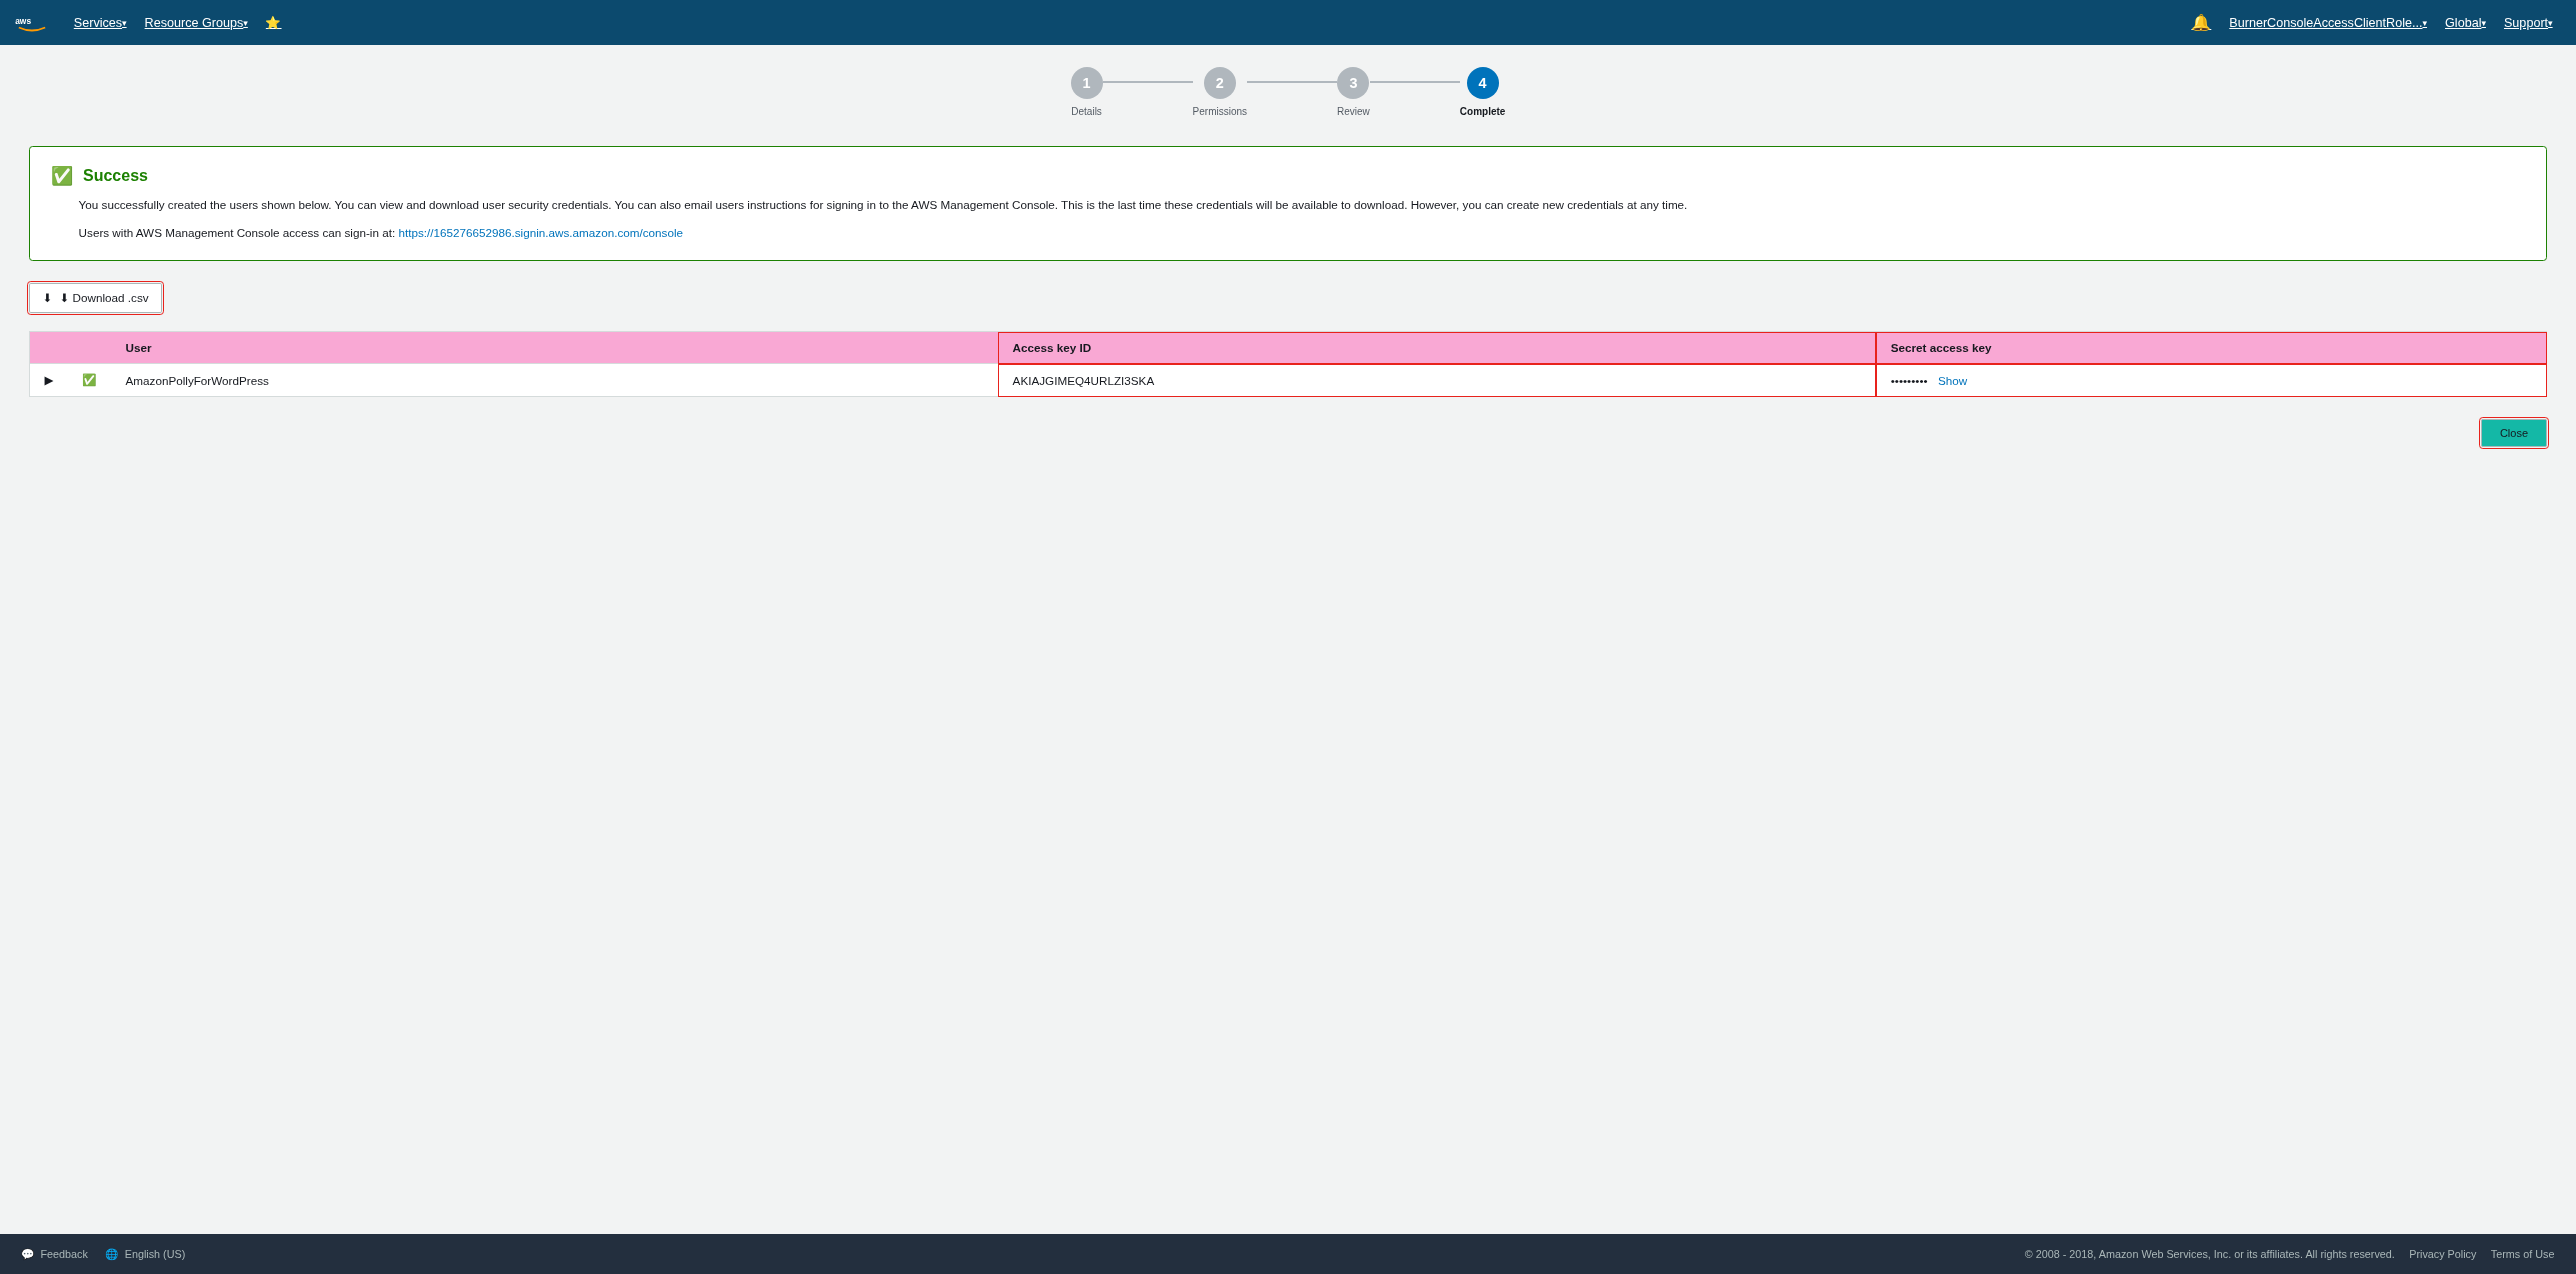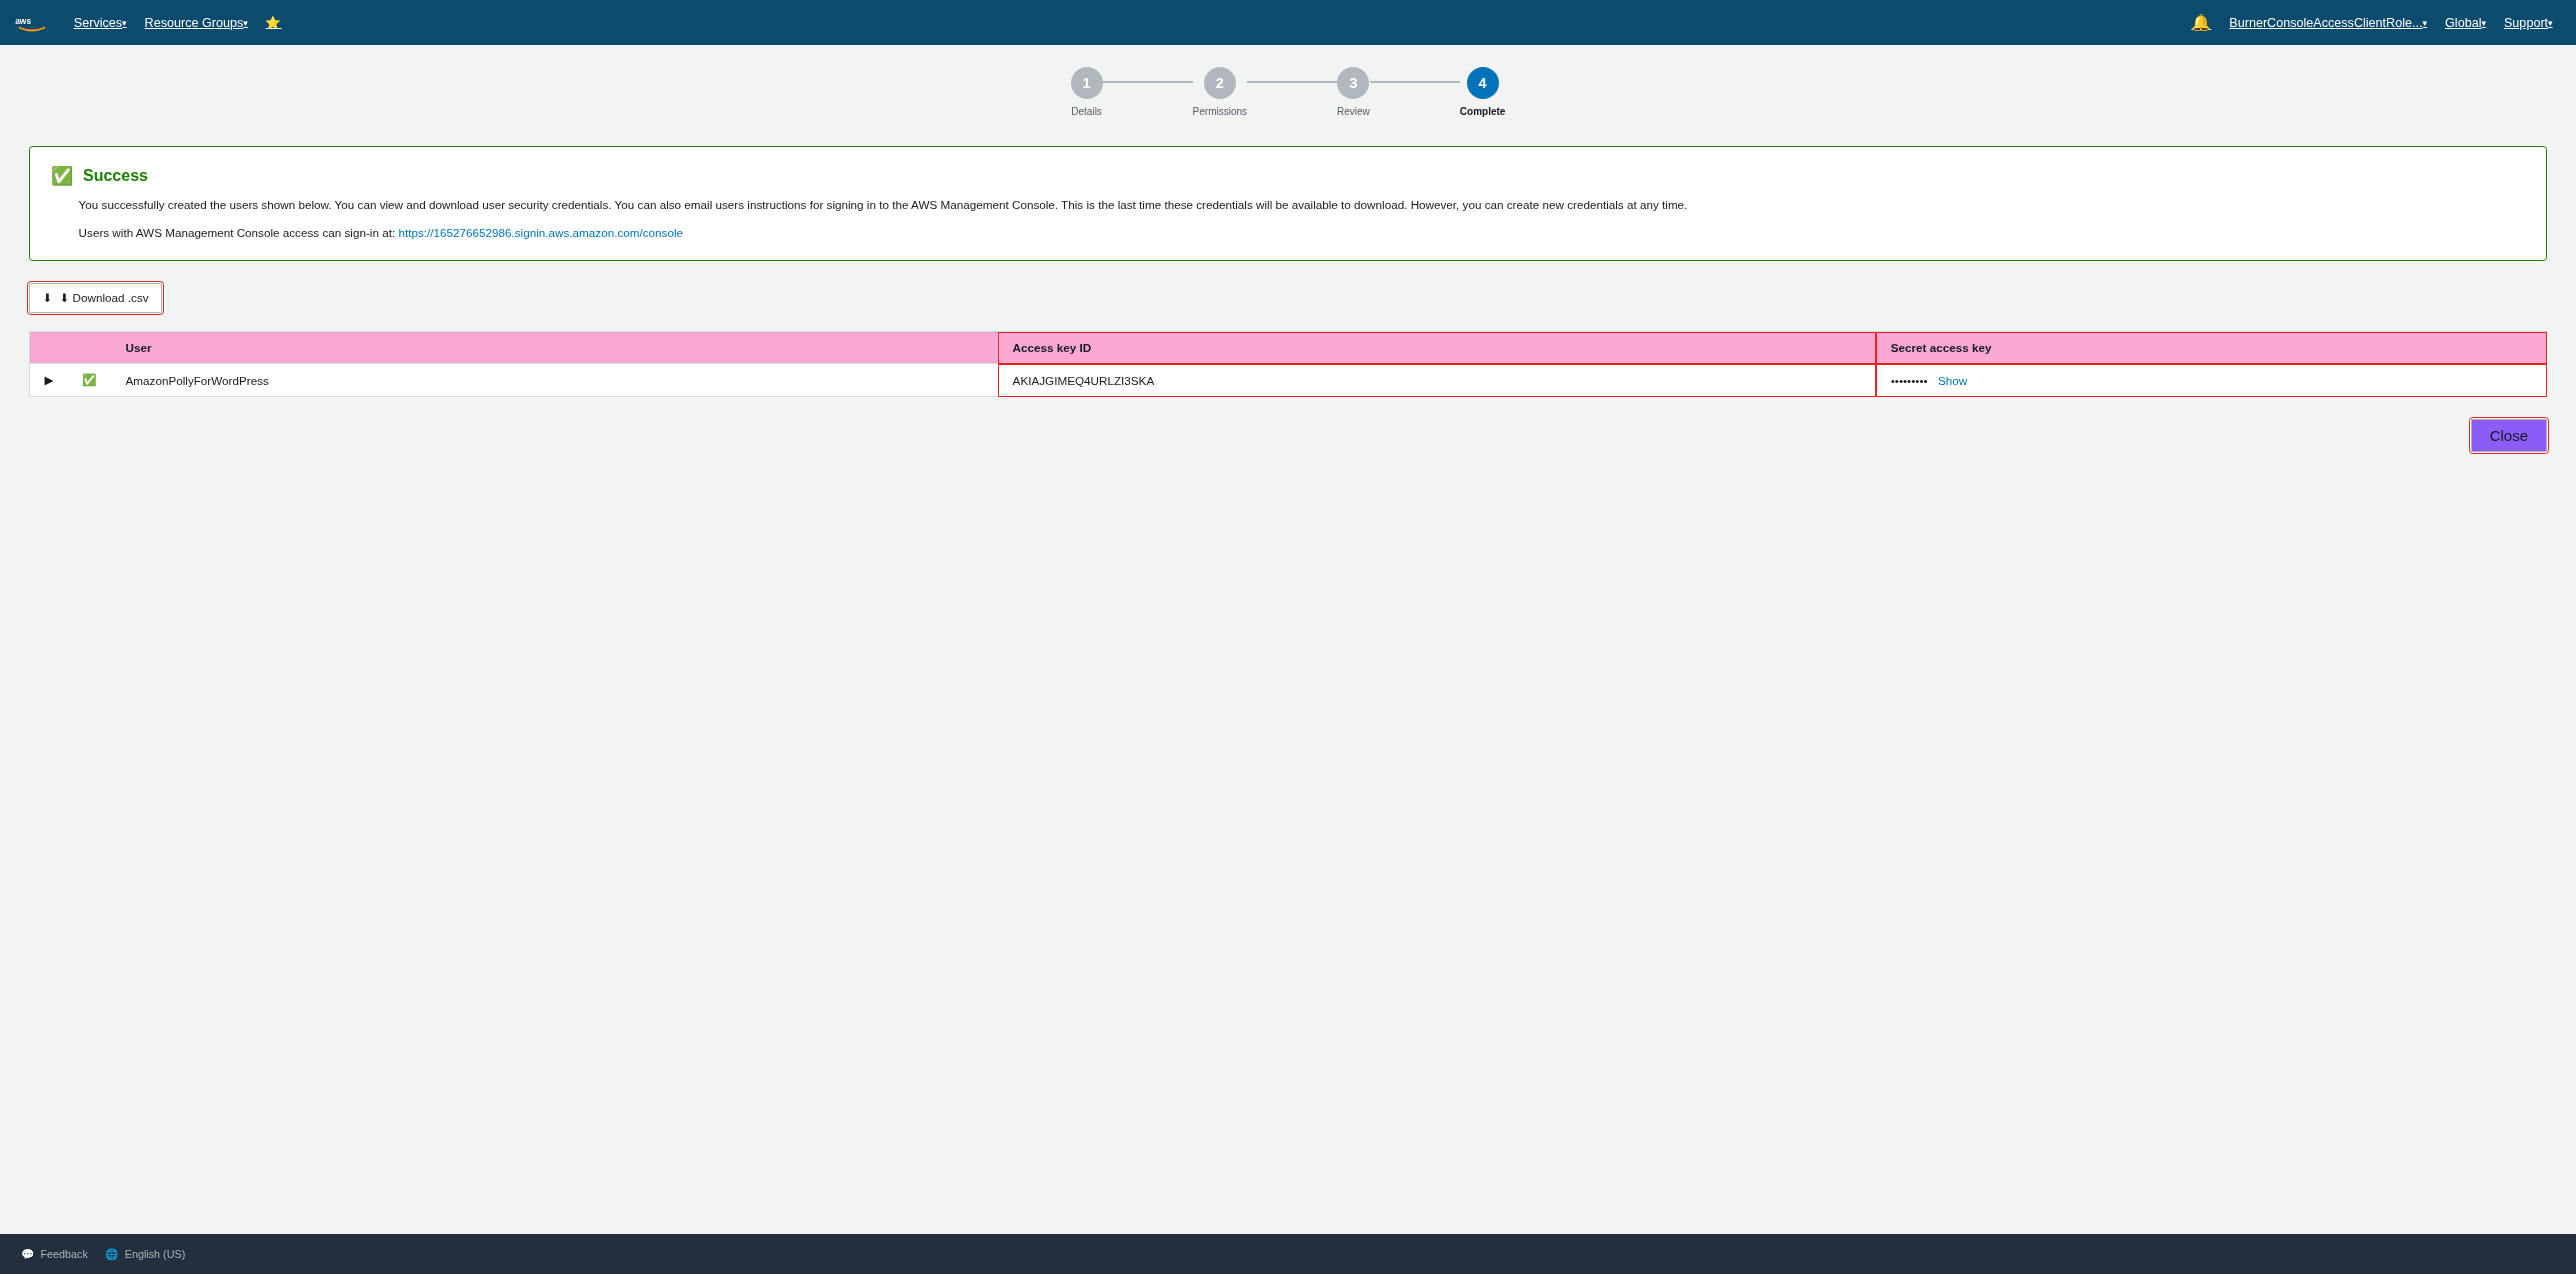--- a/index.html
+++ b/index.html
@@ -198,25 +198,25 @@
     }
 
     
     .close-btn-row {
       display: flex;
       justify-content: flex-end;
       padding: 21.6px 0 7.2px 0;
     }
     .close-btn {
       border: 0.9px solid #aab7b8;
-      background: #8b5cf6;
+      background: #14b8a6;
       padding: 7.2px 18px;
       border-radius: 1.8px;
       cursor: pointer;
-      font-size: 15px;
+      font-size: 11px;
       color: #16191f;
       outline: 1.8px solid #e8221c;
       outline-offset: 1.8px;
     }
 
     
     .footer {
       background: #232f3e;
       color: #aab7b8;
       height: 40px;
@@ -374,14 +374,19 @@
   <div class="footer-left">
     <div class="footer-feedback">
       <span>💬</span>
       <span>Feedback</span>
     </div>
     <div class="footer-lang">
       <span>🌐</span>
       <span>English (US)</span>
     </div>
   </div>
+  <div class="footer-right">
+    <span>© 2008 - 2018, Amazon Web Services, Inc. or its affiliates. All rights reserved.</span>
+    <a class="footer-link" href="#">Privacy Policy</a>
+    <a class="footer-link" href="#">Terms of Use</a>
+  </div>
 </footer>
 
 
 </body></html>

